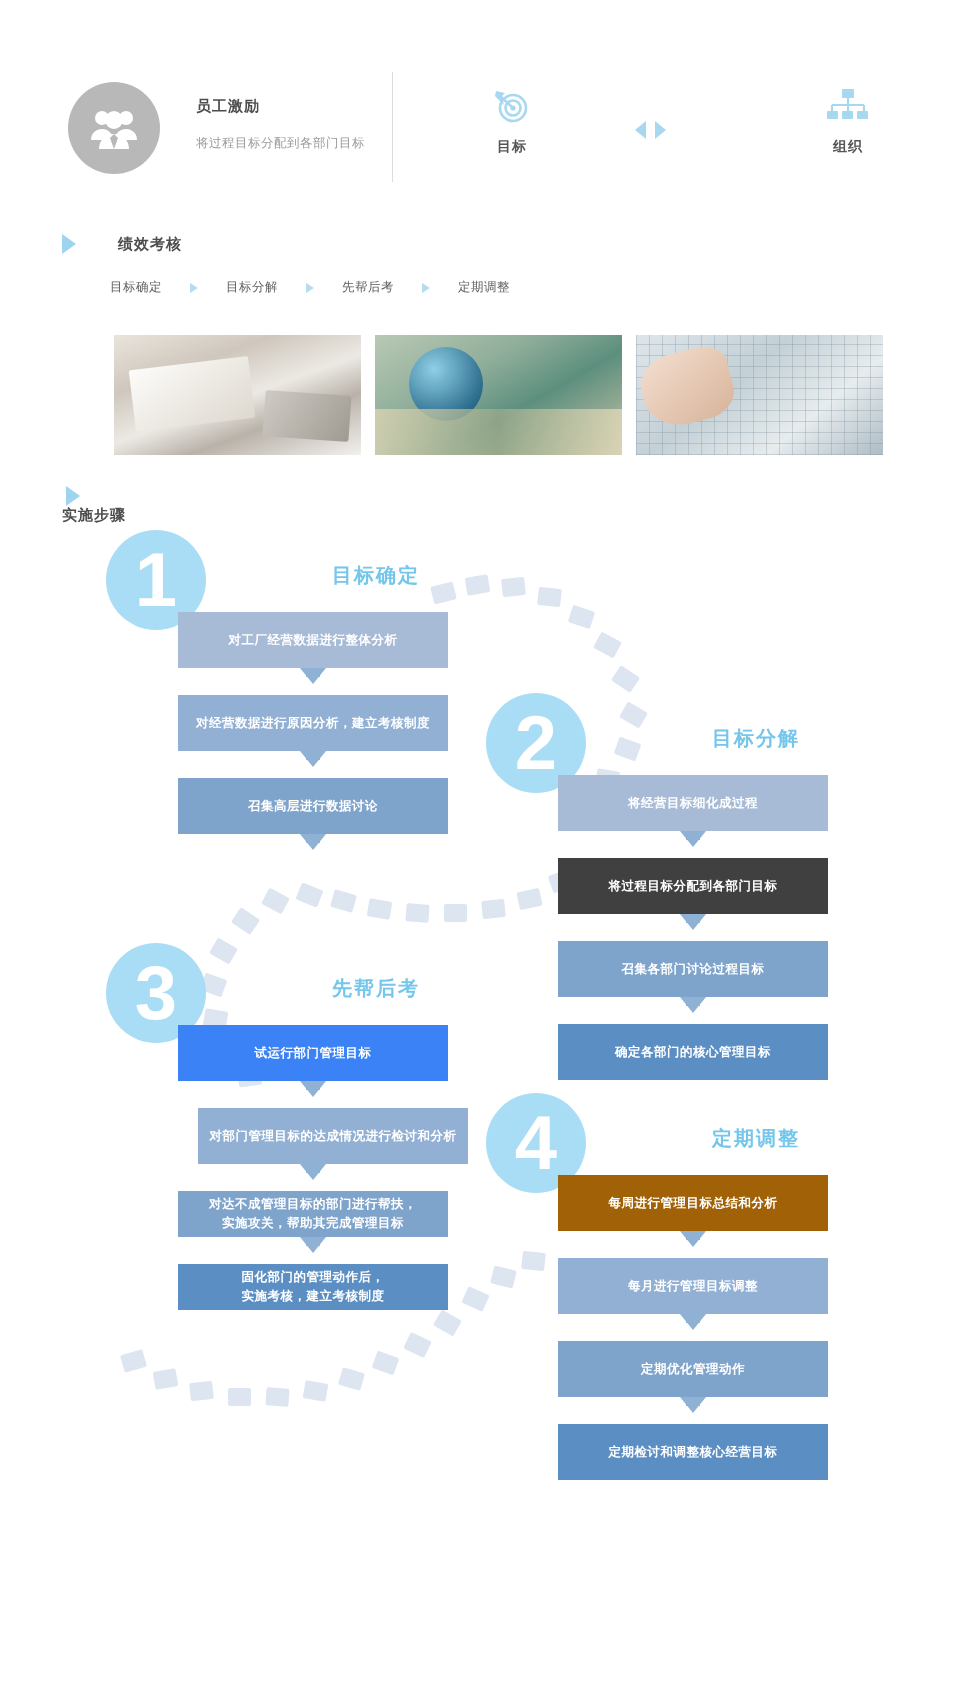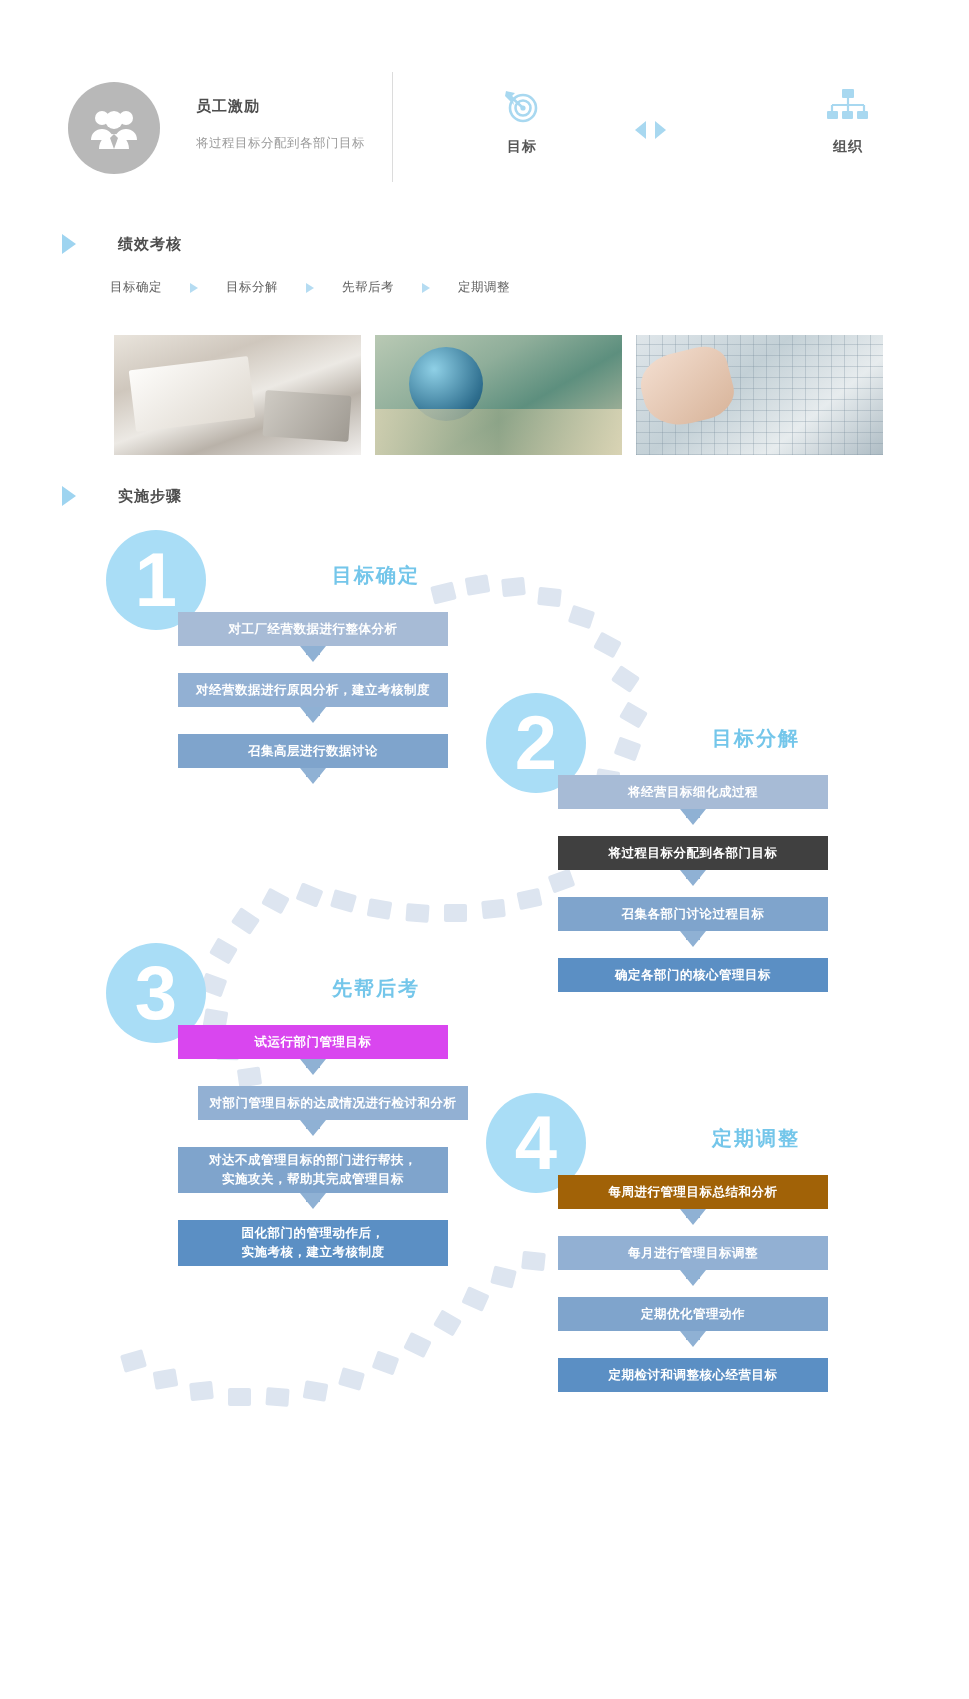--- a/index.html
+++ b/index.html
@@ -28,38 +28,38 @@
     font-size:12.5px; color:#9a9a9a; letter-spacing:0.5px;
   }
   .hdr-div {
     position:absolute; left:392px; top:72px; width:1px; height:110px;
     background:#dcdcdc;
   }
   .hdr-nav { position:absolute; left:440px; top:82px; width:470px; height:90px; }
   .nav-item { position:absolute; text-align:center; width:120px; }
   .nav-item .nav-ico { height:46px; display:flex; align-items:center; justify-content:center; }
   .nav-item .nav-lbl { margin-top:8px; font-size:14px; font-weight:bold; color:#555; letter-spacing:1px; }
-  .nav-goal { left:22px; top:2px;font-family:Liberation Serif, serif; }
+  .nav-goal { left:12px; top:2px;font-family:Liberation Serif, serif; }
   .nav-org  { left:348px; top:2px; }
   .nav-arrows {
     position:absolute; left:175px; top:36px; width:70px; height:24px;
     display:flex; align-items:center; justify-content:center; gap:9px;
   }
   .tri-l { width:0;height:0;border-top:9px solid transparent;border-bottom:9px solid transparent;border-right:11px solid #a8d8f0; }
   .tri-r { width:0;height:0;border-top:9px solid transparent;border-bottom:9px solid transparent;border-left:11px solid #a8d8f0; }
 
   
   .sec-head { position:absolute; display:flex; align-items:center; }
   .sec-head .bullet {
     width:0;height:0;border-top:10px solid transparent;border-bottom:10px solid transparent;
     border-left:14px solid #9ed4f0; margin-right:42px;
   }
   .sec-head .sec-title { font-size:15px; font-weight:bold; color:#4d4d4d; letter-spacing:1px; }
   #secPerf { left:62px; top:234px; }
-  #secSteps { left:62px; top:486px; }
+  #secSteps { left:62px; top:486px;flex-direction:column; }
 
   
   .crumbs { position:absolute; left:110px; top:279px; display:flex; align-items:center; }
   .crumb { font-size:12.5px; color:#5f5f5f; letter-spacing:0.5px; }
   .crumb-sep {
     margin:0 28px; width:0;height:0;
     border-top:5px solid transparent;border-bottom:5px solid transparent;
     border-left:8px solid #b5dcf2;
   }
 
@@ -101,21 +101,21 @@
     font-size:20px; font-weight:bold; color:#74c6ea; letter-spacing:2px;
   }
   .boxes { position:absolute; left:72px; top:82px; width:270px; }
 
   .fbox {
     position:relative; width:270px; color:#ffffff; font-weight:bold;
     font-size:12.5px; letter-spacing:0.5px; text-align:center;
     display:flex; flex-direction:column; align-items:center; justify-content:center;
     line-height:19px;
   }
-  .fbox.h1 { height:34px; }
+  .fbox.h1 { height:56px; }
   .fbox.h2 { height:46px; }
   .t1 { background:#a7bbd6; }
   .t2 { background:#92b0d3; }
   .t3 { background:#7fa4cc; }
   .t4 { background:#5b8fc4; }
 
   .farrow { width:270px; height:27px; position:relative; }
   .farrow::before {
     content:""; position:absolute; left:50%; top:0; transform:translateX(-50%);
     width:0;height:0;
@@ -300,21 +300,21 @@
         <div class="fbox t4 h1" style="background: rgb(91, 143, 196);">
           <div>确定各部门的核心管理目标</div>
         </div>
       </div>
   </div>
 
   <div class="group" id="g3">
     <div class="gnum">3</div>
     <div class="gtitle">先帮后考</div>
     <div class="boxes">
-        <div class="fbox t1 h1" style="background: #d946ef;">
+        <div class="fbox t1 h1" style="background: #3b82f6;">
           <div>试运行部门管理目标</div>
         </div>
         <div class="farrow"></div>
         <div class="fbox t2 h1" style="background: rgb(146, 176, 211); margin-left: 20px;">
           <div>对部门管理目标的达成情况进行检讨和分析</div>
         </div>
         <div class="farrow"></div>
         <div class="fbox t3 h2" style="background: rgb(127, 164, 204);">
           <div>对达不成管理目标的部门进行帮扶，</div>
           <div>实施攻关，帮助其完成管理目标</div>

